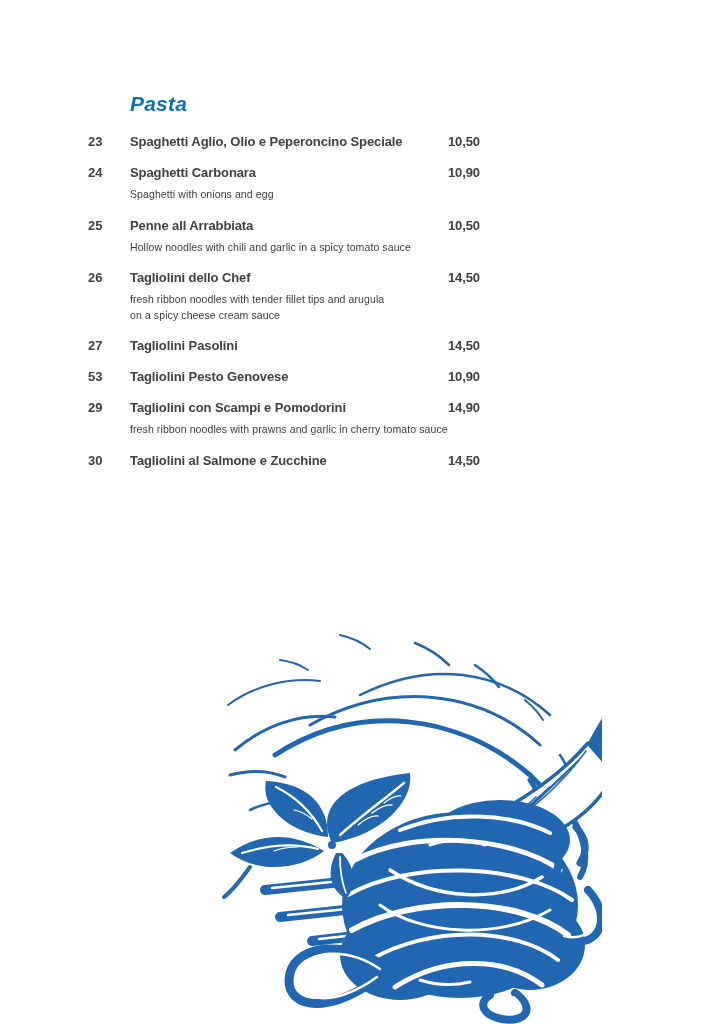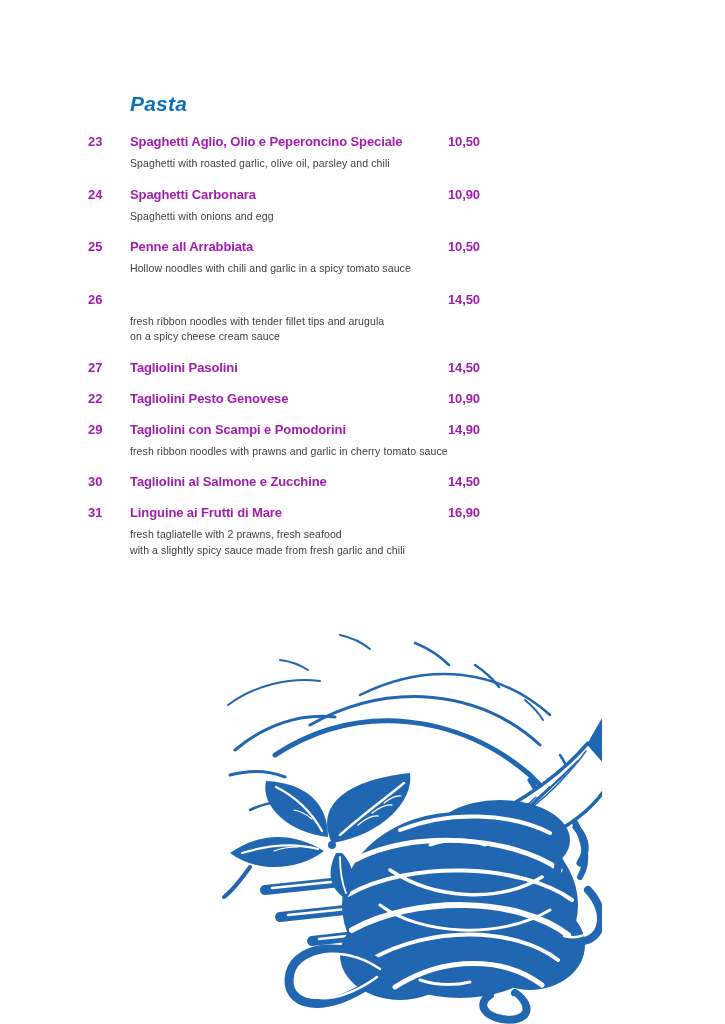--- a/index.html
+++ b/index.html
@@ -29,21 +29,21 @@
   .item-row {
     display: grid;
     grid-template-columns: 42px 1fr auto;
     align-items: baseline;
     line-height: 16px;
     margin-bottom: 6px;
   }
   .item-number, .item-name, .item-price {
     font-size: 13px;
     font-weight: bold;
-    color: #a21caf;
+    color: #404040;
     letter-spacing: -0.1px;
   }
   .item-price { justify-self: end; }
   .item-desc {
     margin-left: 42px;
     font-size: 10.5px;
     line-height: 15.5px;
     color: #3c3c3c;
     white-space: pre-line;
     letter-spacing: 0.1px;
@@ -65,21 +65,20 @@
 
   <h1 class="section-title" style="color: rgb(13, 112, 189);">Pasta</h1>
 
   <div id="item-list">
   <div class="menu-item">
     <div class="item-row">
       <span class="item-number">23</span>
       <span class="item-name">Spaghetti Aglio, Olio e Peperoncino Speciale</span>
       <span class="item-price">10,50</span>
     </div>
-    <div class="item-desc">Spaghetti with roasted garlic, olive oil, parsley and chili</div>
   </div>
 
   <div class="menu-item">
     <div class="item-row">
       <span class="item-number">24</span>
       <span class="item-name">Spaghetti Carbonara</span>
       <span class="item-price">10,90</span>
     </div>
     <div class="item-desc">Spaghetti with onions and egg</div>
   </div>
@@ -89,37 +88,38 @@
       <span class="item-number">25</span>
       <span class="item-name">Penne all Arrabbiata</span>
       <span class="item-price">10,50</span>
     </div>
     <div class="item-desc">Hollow noodles with chili and garlic in a spicy tomato sauce</div>
   </div>
 
   <div class="menu-item">
     <div class="item-row">
       <span class="item-number">26</span>
+      <span class="item-name">Tagliolini dello Chef</span>
       <span class="item-price">14,50</span>
     </div>
     <div class="item-desc">fresh ribbon noodles with tender fillet tips and arugula
 on a spicy cheese cream sauce</div>
   </div>
 
   <div class="menu-item">
     <div class="item-row">
       <span class="item-number">27</span>
       <span class="item-name">Tagliolini Pasolini</span>
       <span class="item-price">14,50</span>
     </div>
   </div>
 
   <div class="menu-item">
     <div class="item-row">
-      <span class="item-number">22</span>
+      <span class="item-number">53</span>
       <span class="item-name">Tagliolini Pesto Genovese</span>
       <span class="item-price">10,90</span>
     </div>
   </div>
 
   <div class="menu-item">
     <div class="item-row">
       <span class="item-number">29</span>
       <span class="item-name">Tagliolini con Scampi e Pomodorini</span>
       <span class="item-price">14,90</span>
@@ -128,29 +128,20 @@
   </div>
 
   <div class="menu-item">
     <div class="item-row">
       <span class="item-number">30</span>
       <span class="item-name">Tagliolini al Salmone e Zucchine</span>
       <span class="item-price">14,50</span>
     </div>
   </div>
 
-  <div class="menu-item">
-    <div class="item-row">
-      <span class="item-number">31</span>
-      <span class="item-name">Linguine ai Frutti di Mare</span>
-      <span class="item-price">16,90</span>
-    </div>
-    <div class="item-desc">fresh tagliatelle with 2 prawns, fresh seafood
-with a slightly spicy sauce made from fresh garlic and chili</div>
-  </div>
 </div>
 
   <div class="illustration" style="color: rgb(33, 102, 177);">
     <svg viewBox="0 0 505 420" aria-hidden="true">
 
       <g fill="none" stroke="currentColor" stroke-linecap="round">
         <path d="M55,150 C140,95 240,110 310,170 C330,190 345,205 352,215" stroke-width="5"></path>
         <path d="M90,120 C170,75 260,85 320,140" stroke-width="3"></path>
         <path d="M140,90 C210,55 280,65 330,110" stroke-width="2.5"></path>
         <path d="M15,145 C45,120 80,108 115,112" stroke-width="3"></path>

